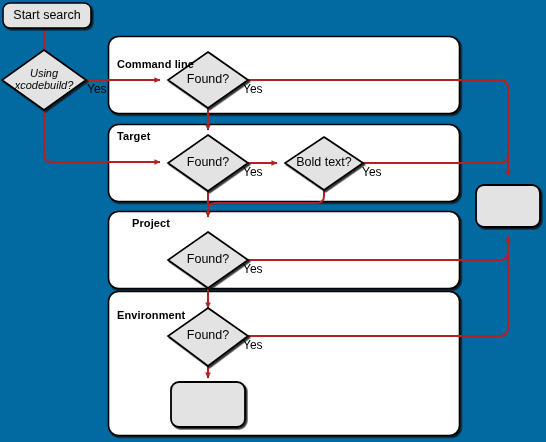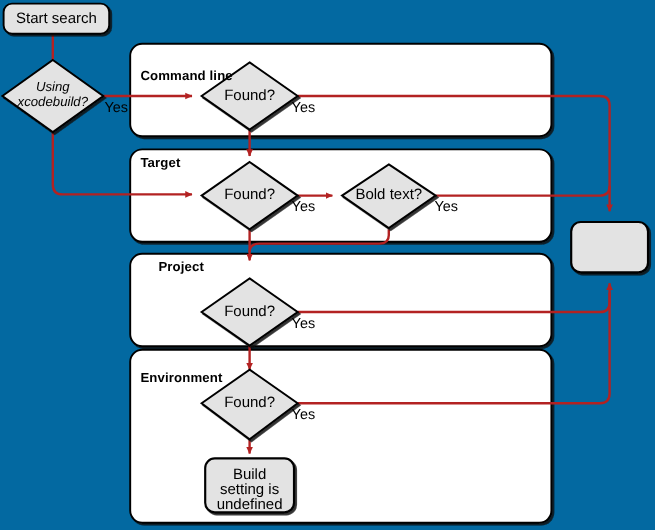--- a/index.html
+++ b/index.html
@@ -156,23 +156,20 @@
 
   <div class="node-text" style="left:168px; top:156px; width:80px;">Found?</div>
 
   <div class="node-text" style="left:285px; top:156px; width:78px;">Bold text?</div>
 
   <div class="node-text" style="left:168px; top:253px; width:80px;">Found?</div>
 
   <div class="node-text" style="left:168px; top:329px; width:80px;">Found?</div>
 
 
-  <div class="node-text" style="left:171px; top:389px; width:74px;">Build
-setting is
-undefined</div>
 
   <div class="grp-label" style="left:117px; top:58px;">Command line</div>
   <div class="grp-label" style="left:117px; top:130px;">Target</div>
   <div class="grp-label" style="left:132px; top:217px;">Project</div>
   <div class="grp-label" style="left:117px; top:309px;">Environment</div>
 
   <div class="edge-label" style="left:87px; top:82px;">Yes</div>
   <div class="edge-label" style="left:243px; top:82px;">Yes</div>
   <div class="edge-label" style="left:243px; top:165px;">Yes</div>
   <div class="edge-label" style="left:362px; top:165px;">Yes</div>

